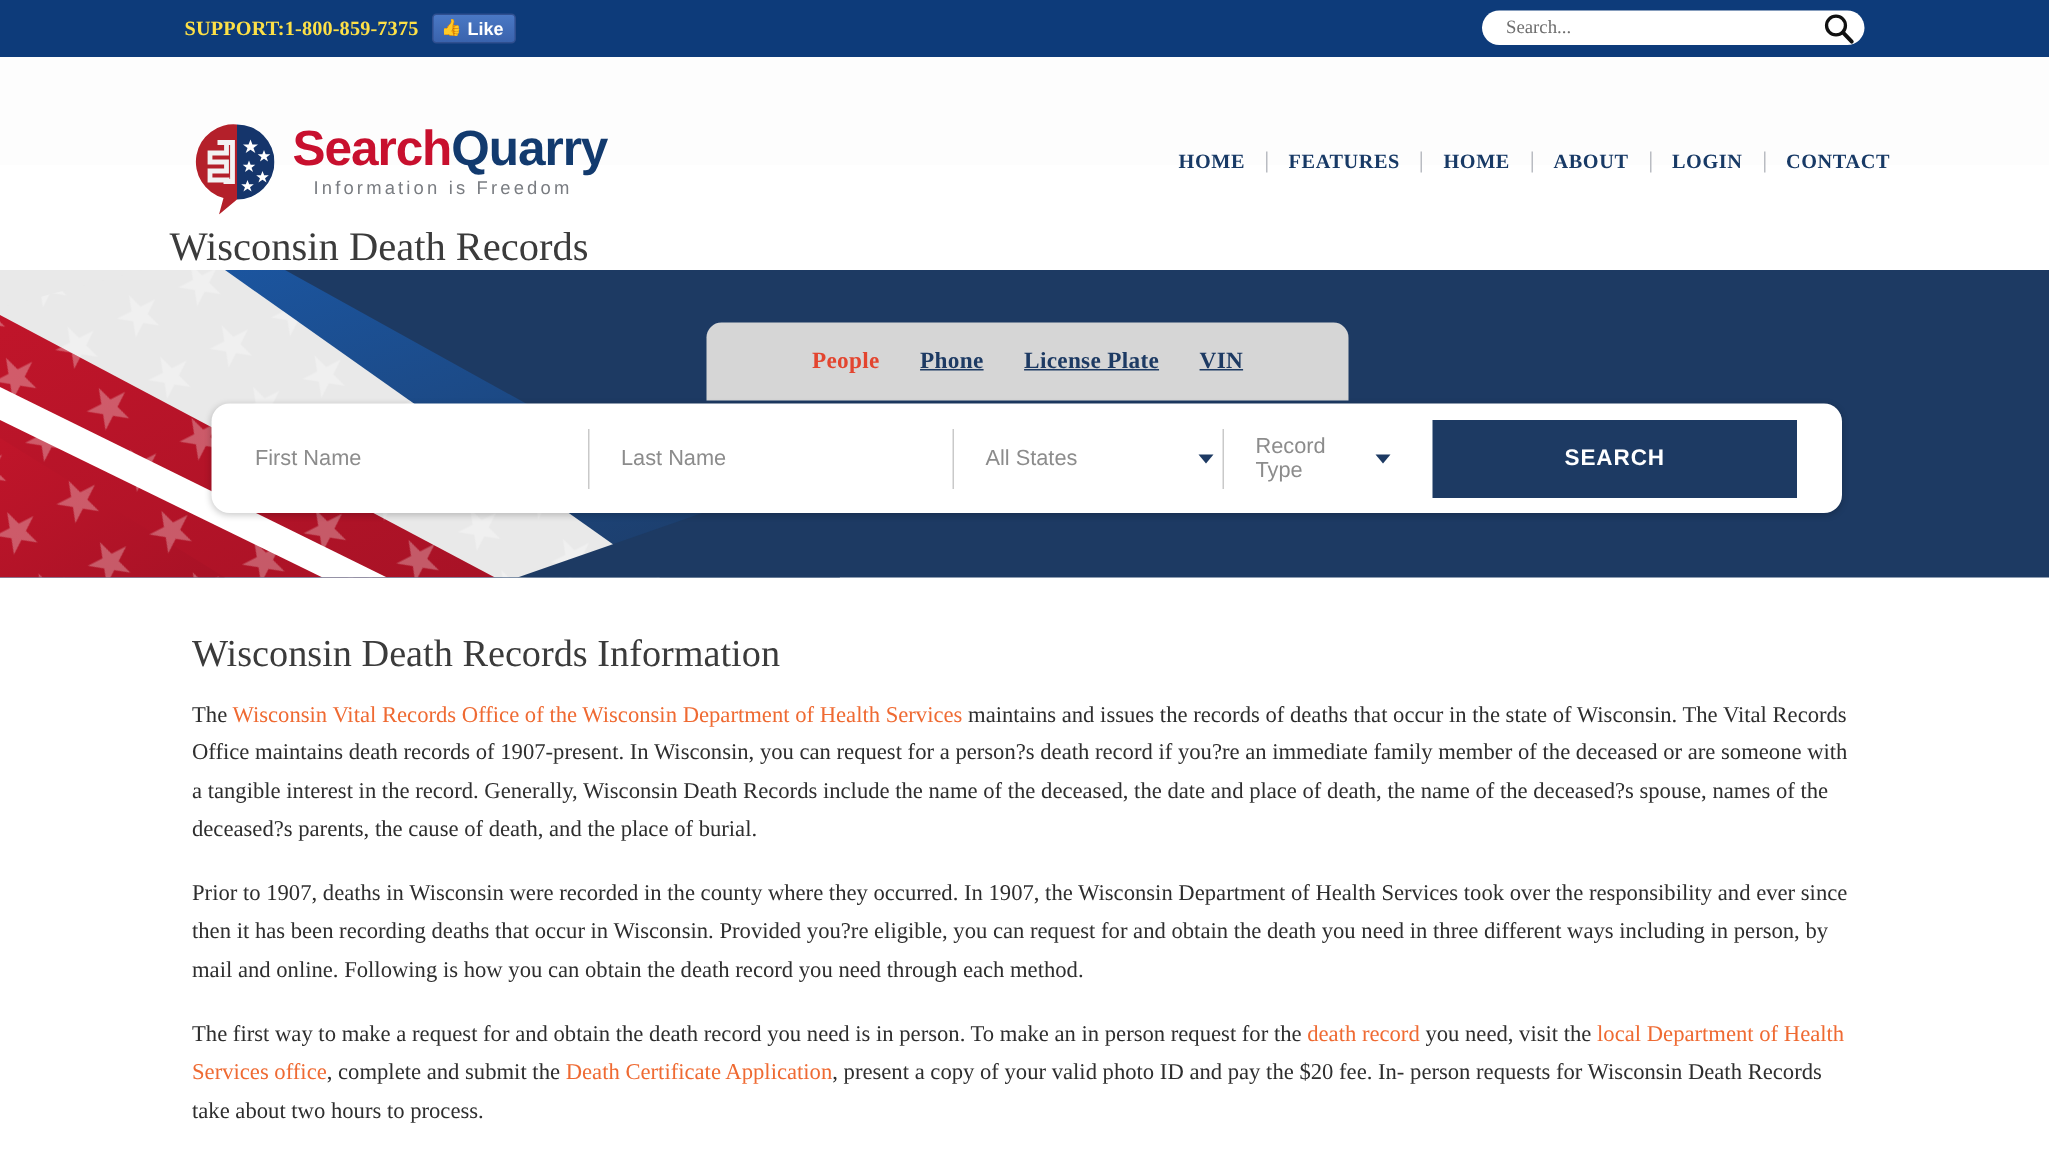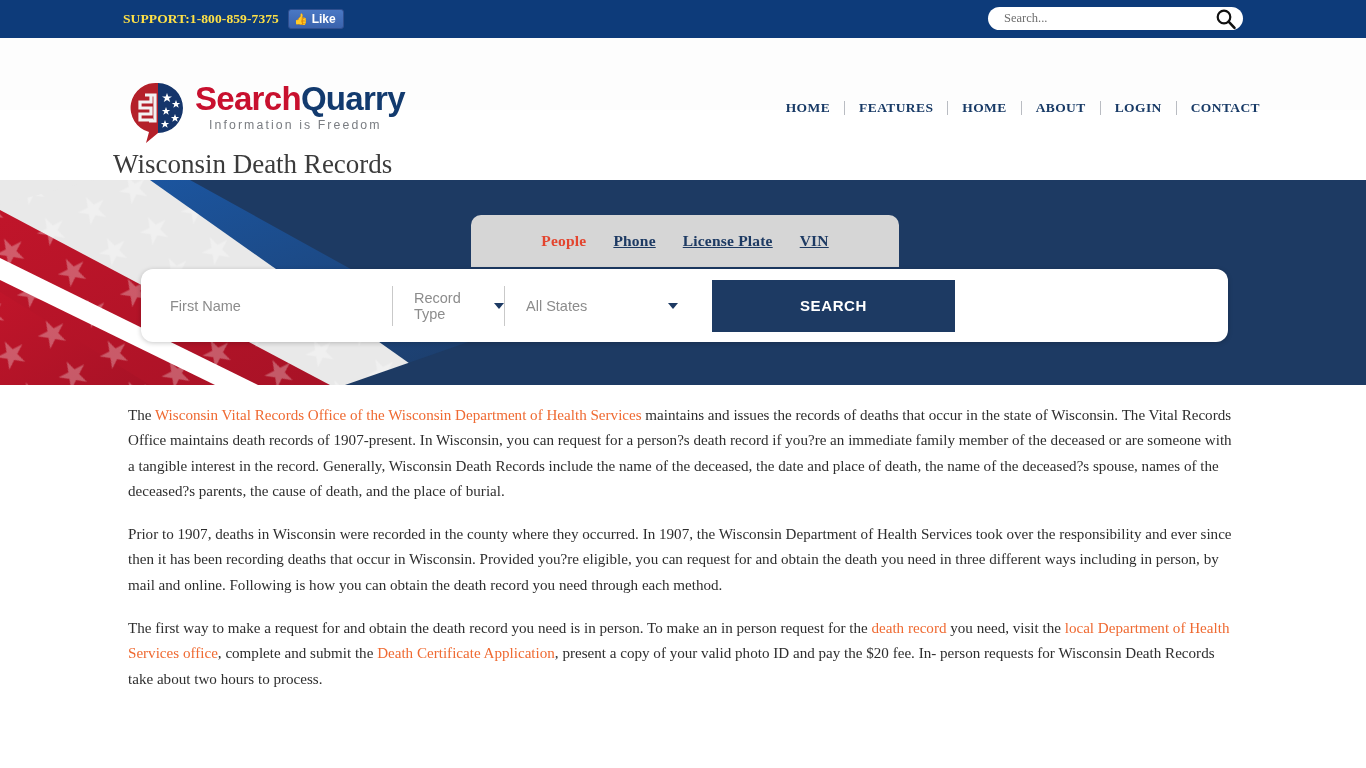--- a/index.html
+++ b/index.html
@@ -306,33 +306,37 @@
     <span class="tab active">People</span>
     <span class="tab">Phone</span>
     <span class="tab">License Plate</span>
     <span class="tab">VIN</span>
   </div>
 
   <div class="searchbox">
     <div class="field f-first">
       <input type="text" placeholder="First Name" style="">
     </div>
+    <div class="field f-last">
+      <input type="text" placeholder="Last Name" style="">
+    </div>
+    <div class="field f-state">
+      <span class="sel-label">All States</span>
+      <span class="caret"></span>
+    </div>
     <div class="field f-type">
       <span class="sel-label">Record Type</span>
       <span class="caret"></span>
     </div>
-    <div class="field f-state">
-      <span class="sel-label">All States</span>
-      <span class="caret"></span>
-    </div>
     <button class="btn-search">SEARCH</button>
   </div>
 </div>
 
 <div class="content">
+  <h2 class="sec">Wisconsin Death Records Information</h2>
 
   <p class="body"><span>The </span><a>Wisconsin Vital Records Office of the Wisconsin Department of Health Services</a><span> maintains and issues the records of deaths that occur in the state of Wisconsin. The Vital Records Office maintains death records of 1907-present. In Wisconsin, you can request for a person?s death record if you?re an immediate family member of the deceased or are someone with a tangible interest in the record. Generally, Wisconsin Death Records include the name of the deceased, the date and place of death, the name of the deceased?s spouse, names of the deceased?s parents, the cause of death, and the place of burial.</span></p>
 
   <p class="body">Prior to 1907, deaths in Wisconsin were recorded in the county where they occurred. In 1907, the Wisconsin Department of Health Services took over the responsibility and ever since then it has been recording deaths that occur in Wisconsin. Provided you?re eligible, you can request for and obtain the death you need in three different ways including in person, by mail and online. Following is how you can obtain the death record you need through each method.</p>
 
 
   <p class="body"><span>The first way to make a request for and obtain the death record you need is in person. To make an in person request for the </span><a>death record</a><span> you need, visit the </span><a>local Department of Health Services office</a><span>, complete and submit the </span><a>Death Certificate Application</a><span>, present a copy of your valid photo ID and pay the $20 fee. In- person requests for Wisconsin Death Records take about two hours to process.</span></p>
 </div>
 
 </body></html>

